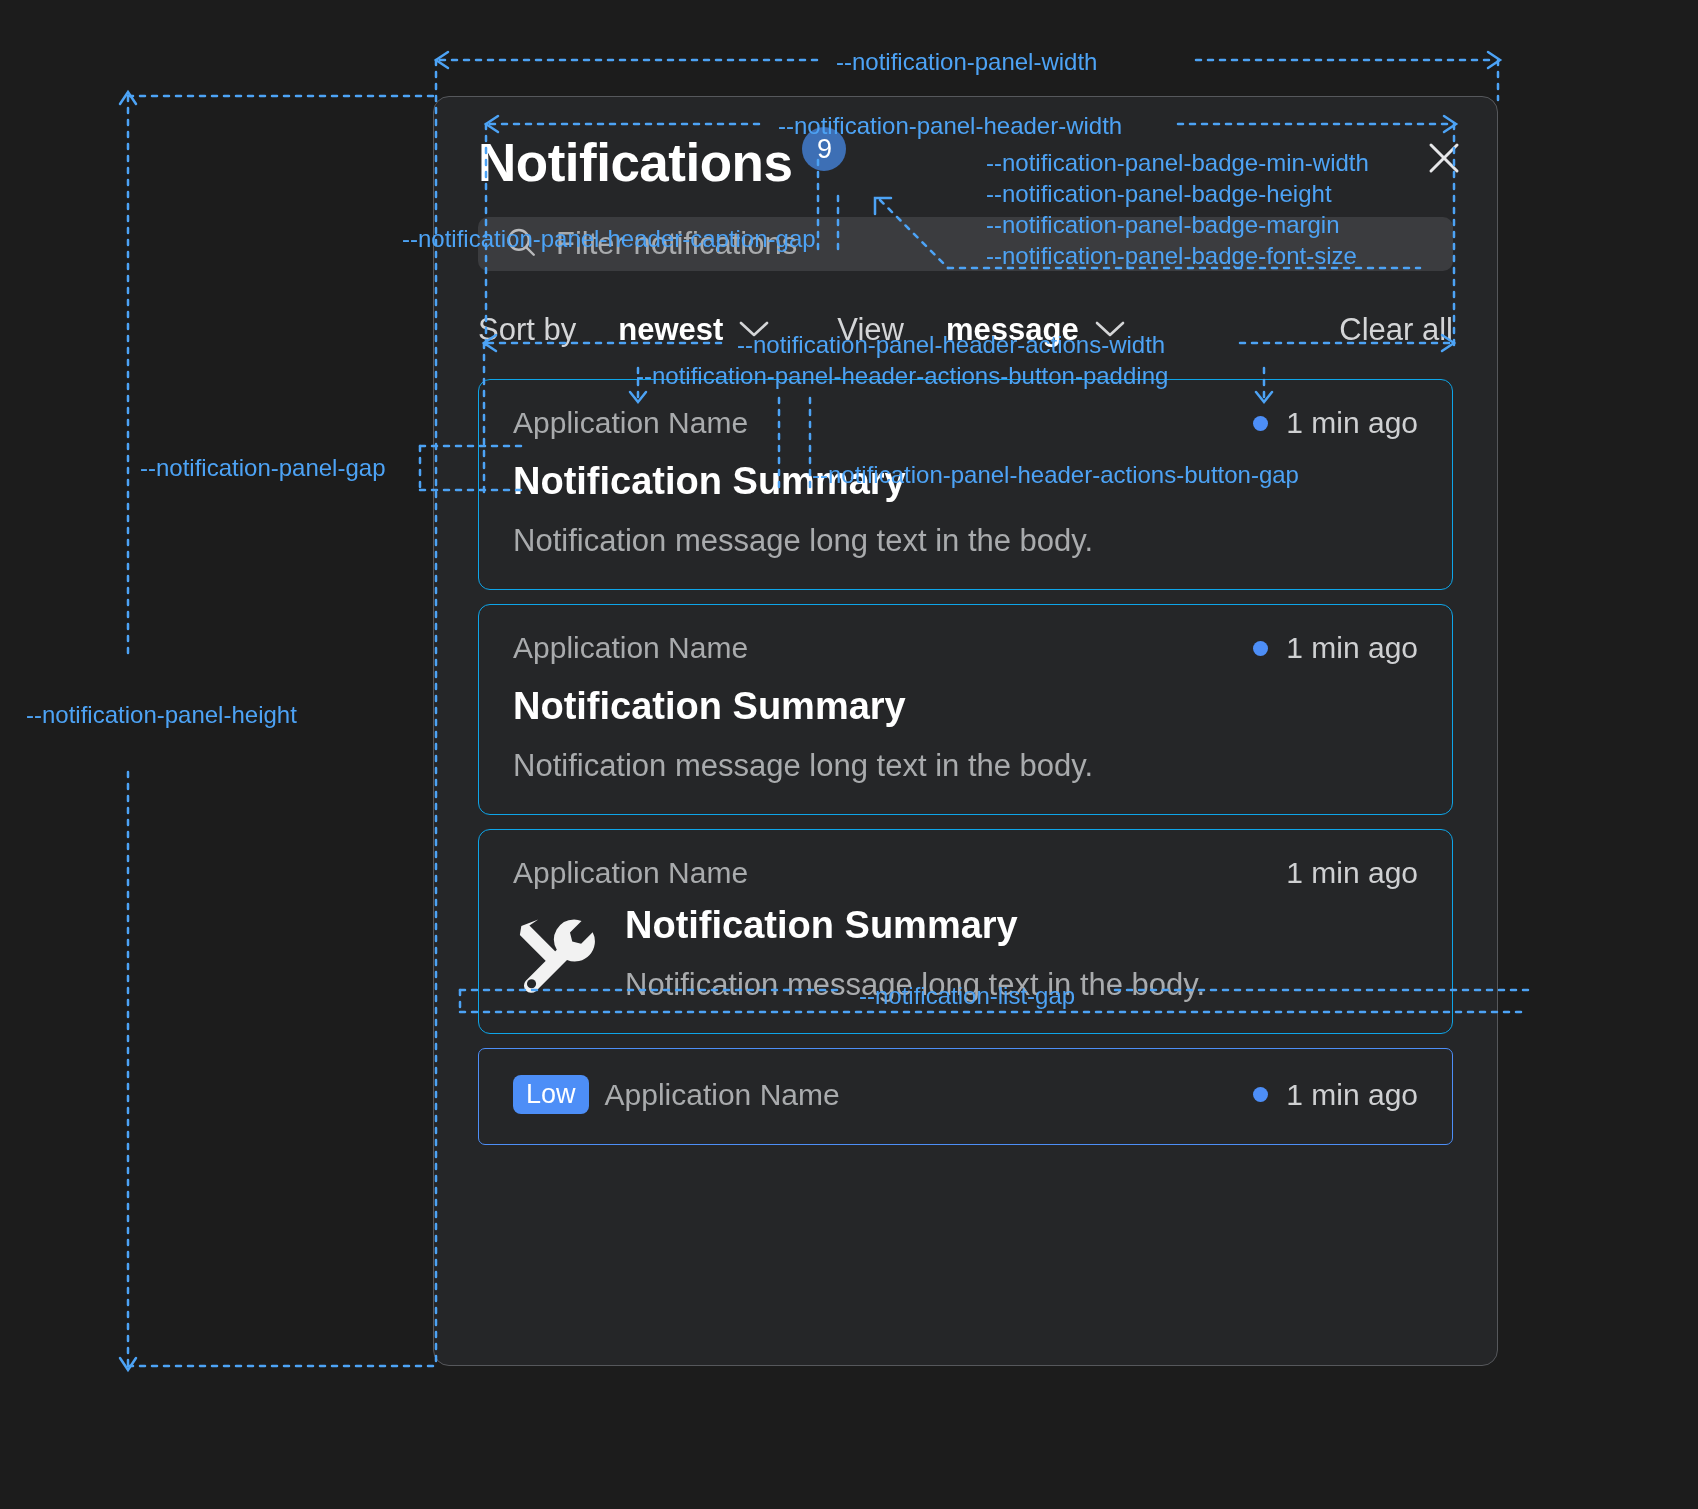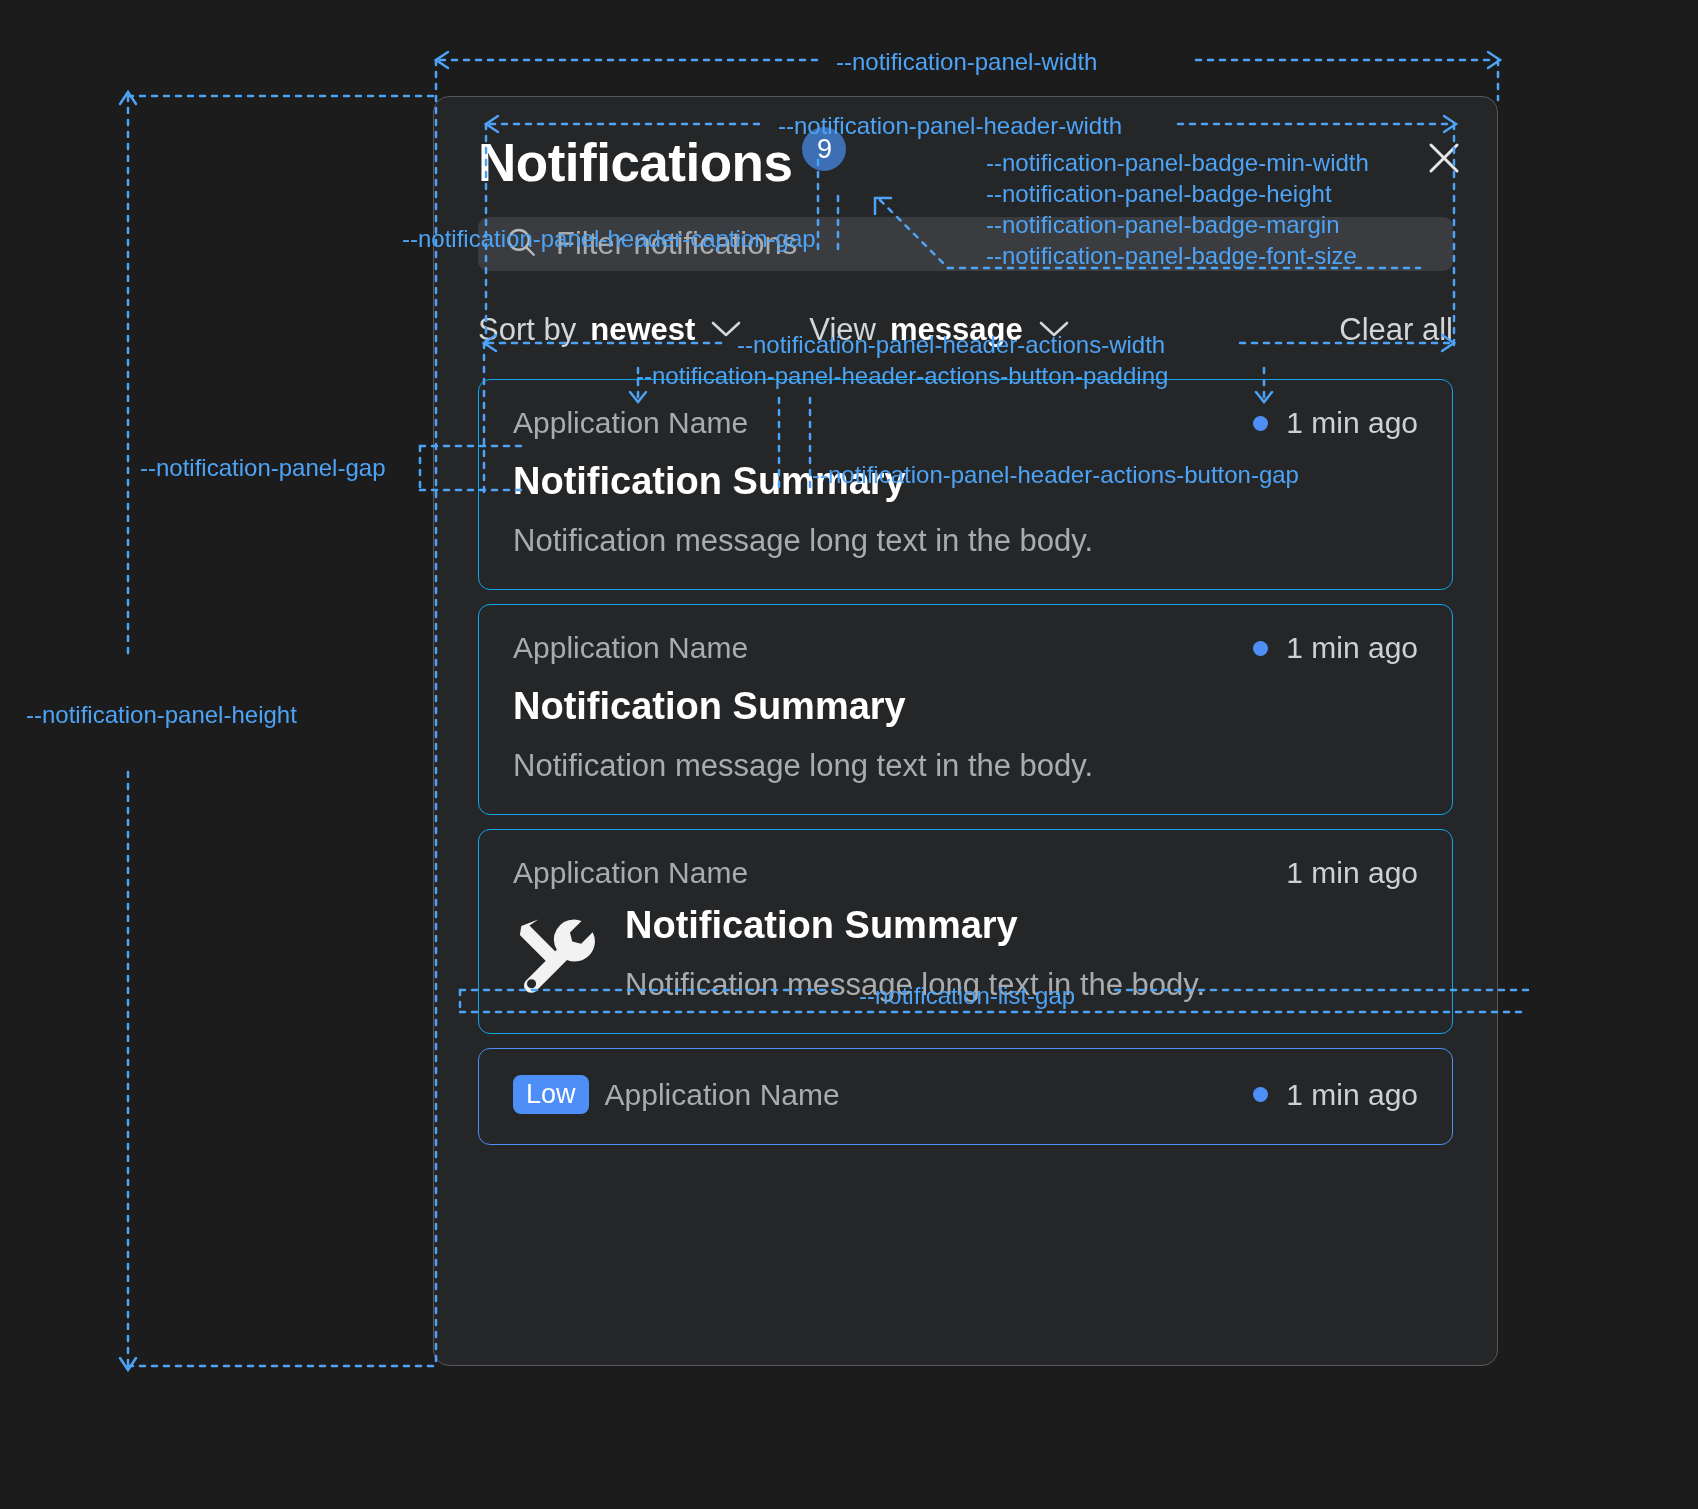--- a/index.html
+++ b/index.html
@@ -66,38 +66,38 @@
   .actions {
     display: flex; align-items: center;
     margin-top: 36px; height: 46px;
   }
   .action-btn {
     display: flex; align-items: center; gap: 14px;
     color: #d4d5d7; font-size: 31px; cursor: pointer;
     background: none; border: none; padding: 0;
     font-family: "Liberation Sans", sans-serif;
   }
-  .action-btn .strong { font-weight: 700; color: #ffffff; }
+  .action-btn .strong { font-weight: 700; color: #ffffff; margin-left: 28px; }
   .action-gap { width: 66px; }
   .spacer { flex: 1; }
   .clear-all {
     color: #d4d5d7; font-size: 31px; cursor: pointer;
     background: none; border: none;
     font-family: "Liberation Sans", sans-serif;
   }
 
   
   .list { margin-top: 26px; padding: 0 44px 0 44px; display: flex; flex-direction: column; gap: 14px; }
   .card {
     background: #252628;
     border: 1px solid #0ea5e9;
     border-radius: 12px;
     padding: 26px 34px 30px 34px;
   }
-  .card.highlight { border-color: #4d8ef7; }
+  .card.highlight { border-color: #4d8ef7; border-radius: 7px; }
   .card-top { display: flex; align-items: center; font-size: 30px; color: #a9abad; }
   .card-meta { margin-left: auto; display: flex; align-items: center; gap: 18px; color: #cfd0d2; }
   .dot { width: 15px; height: 15px; border-radius: 50%; background: #4d8ef7; display: inline-block; }
   .card-summary { font-size: 38px; font-weight: 700; color: #ffffff; margin-top: 20px; }
   .card-body { font-size: 31px; color: #a9abad; margin-top: 20px; }
   .card-with-icon { display: flex; align-items: flex-start; gap: 26px; margin-top: 14px; }
   .tool-icon { flex: 0 0 auto; width: 86px; height: 86px; margin-top: 8px; }
   .pri-badge {
     background: #4d8ef7; color: #fff; font-size: 27px;
     border-radius: 8px; padding: 4px 13px; margin-right: 16px;

